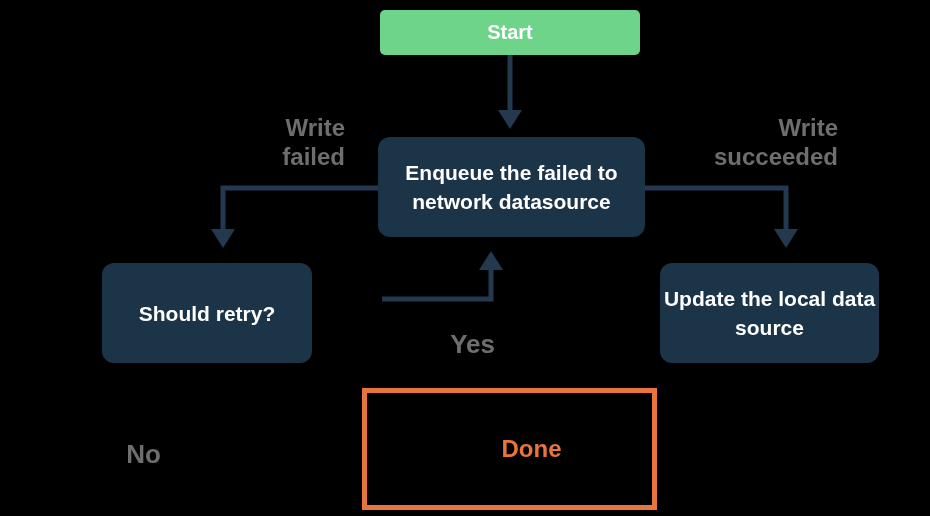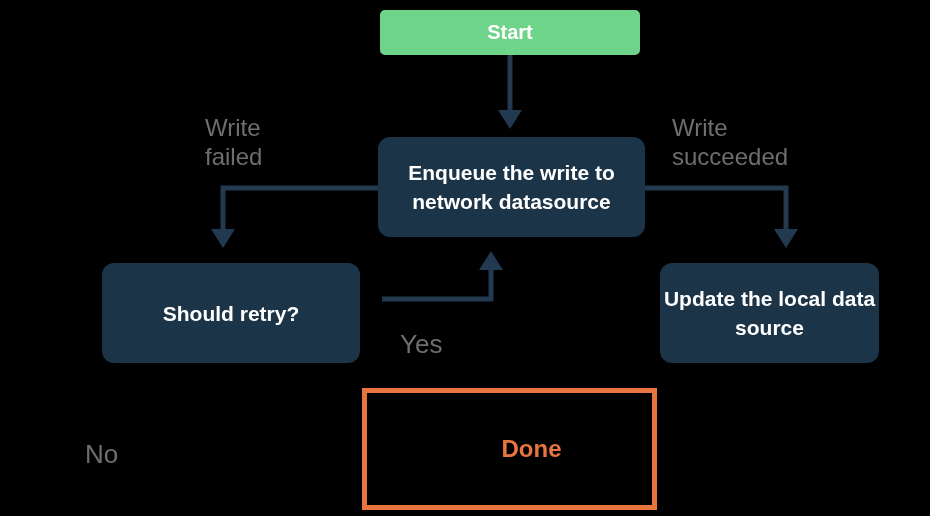--- a/index.html
+++ b/index.html
@@ -39,38 +39,38 @@
     font-size: 20px;
   }
   .node-navy {
     background: var(--navy, #1C3447);
     color: var(--white, #FFFFFF);
     border-radius: 12px;
     font-size: 21px;
     line-height: 29px;
   }
   .node-enqueue { left: 378px; top: 137px; width: 267px; height: 100px; }
-  .node-should-retry { left: 102px; top: 263px; width: 258px; height: 100px; }
+  .node-should-retry { left: 102px; top: 263px; width: 210px; height: 100px; }
   .node-update { left: 660px; top: 263px; width: 219px; height: 100px; }
   .node-done {
     left: 362px; top: 388px; width: 295px; height: 122px;
     background: transparent;
     border: 5px solid var(--orange, #E8743E);
     color: var(--orange, #E8743E);
     border-radius: 0;
     font-size: 24px;
     padding-left: 44px;
   }
   .edge-label {
     position: absolute;
     color: var(--gray_label, #6E6E6E);
-    font-weight: 400;
+    font-weight: 700;
     font-size: 24px;
     line-height: 29px;
-    text-align: left;
+    text-align: right;
     white-space: pre-line;
   }
   .lbl-write-failed { left: 205px; top: 113px; width: 140px; }
   .lbl-write-succeeded { left: 672px; top: 113px; width: 166px; }
   .lbl-yes { left: 400px; top: 330px; width: 95px; font-size: 26px; }
   .lbl-no { left: 85px; top: 440px; width: 76px; font-size: 26px; }
 </style>
 </head>
 <body>
 
@@ -97,21 +97,21 @@
       <path d="M382,299 L491,299 L491,269" stroke="#223950" stroke-width="5" fill="none"></path>
       <polygon points="479,270 503,270 491,251" fill="#223950"></polygon>
     </g>
   </svg>
 
   <div class="node node-start">
     <span>Start</span>
   </div>
 
   <div class="node node-navy node-enqueue">
-    <span>Enqueue the write to
+    <span>Enqueue the failed to
 network datasource</span>
   </div>
 
   <div class="node node-navy node-should-retry">
     <span>Should retry?</span>
   </div>
 
   <div class="node node-navy node-update">
     <span>Update the local data
 source</span>

